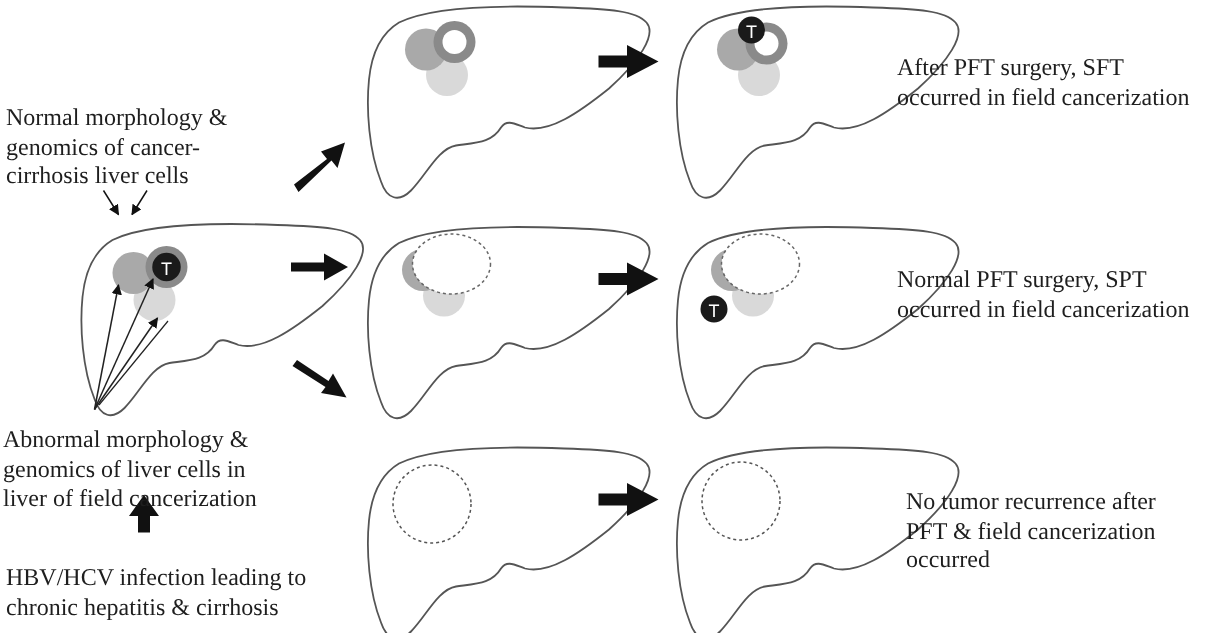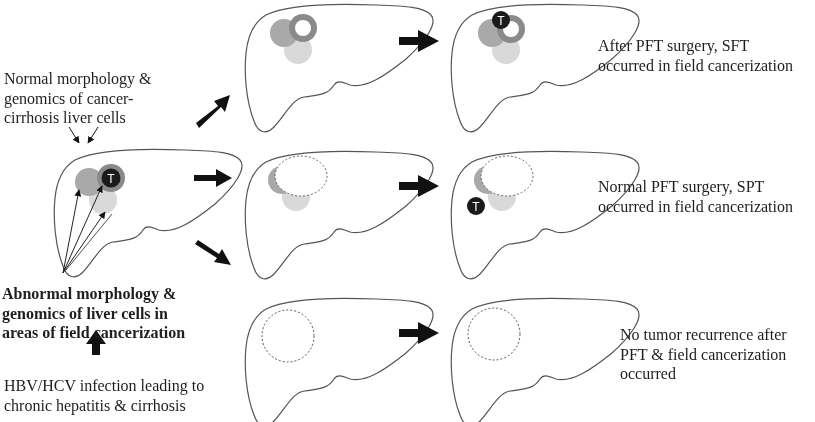--- a/index.html
+++ b/index.html
@@ -2,25 +2,25 @@
 <html><head>
 <meta charset="utf-8">
 <style>
   html, body { margin: 0; padding: 0; background: #ffffff; }
   body { width: 815px; height: 422px; position: relative; overflow: hidden;
          font-family: "Liberation Serif", "DejaVu Serif", serif; color: #1a1a1a; }
   svg#diagram { position: absolute; left: 0; top: 0; }
   .lbl { position: absolute; font-size: 16px; line-height: 19.5px; white-space: nowrap; color: #1e1e1e; margin-top: 12px; }
   .lbl span { display: block; }
   #lbl-normal { left: 4px; top: 57px; }
-  #lbl-abnormal { left: 2px; top: 272px; font-weight: bold; }
+  #lbl-abnormal { left: 2px; top: 272px; }
   #lbl-carcino { left: 4px; top: 364px; }
   #lbl-sft { left: 598px; top: 24px; }
   #lbl-spt { left: 598px; top: 165px; }
-  #lbl-none { left: 620px; top: 313px; }
+  #lbl-none { left: 604px; top: 313px; }
 </style>
 </head>
 <body>
 
 <svg id="diagram" width="815" height="422" viewBox="0 0 815 422">
   <defs>
     <path id="liver-shape" d="M 20 12 C 40 2 80 0 130 2 C 160 3 178 4 185 12 C 192 20 180 38 160 56 C 140 72 120 86 104 82 C 98 80 92 76 88 82 C 82 92 72 92 58 94 C 46 96 38 114 28 124 C 20 132 12 130 8 118 C 0 98 -2 70 0 50 C 2 30 10 18 20 12 Z"></path>
     <marker id="thin-head" viewBox="0 0 10 10" refX="9" refY="5" markerWidth="7" markerHeight="7" orient="auto-start-reverse">
       <path d="M0 0 L10 5 L0 10 Z" fill="#111"></path>
     </marker>
@@ -114,21 +114,21 @@
 
 <div class="lbl" id="lbl-normal">
   <span>Normal morphology &amp;</span>
   <span>genomics of cancer-</span>
   <span>cirrhosis liver cells</span>
 </div>
 
 <div class="lbl" id="lbl-abnormal">
   <span>Abnormal morphology &amp;</span>
   <span>genomics of liver cells in</span>
-  <span>areas of field cancerization</span>
+  <span>liver of field cancerization</span>
 </div>
 
 <div class="lbl" id="lbl-carcino">
   <span>HBV/HCV infection leading to</span>
   <span>chronic hepatitis &amp; cirrhosis</span>
 </div>
 
 <div class="lbl" id="lbl-sft">
   <span>After PFT surgery, SFT</span>
   <span>occurred in field cancerization</span>

